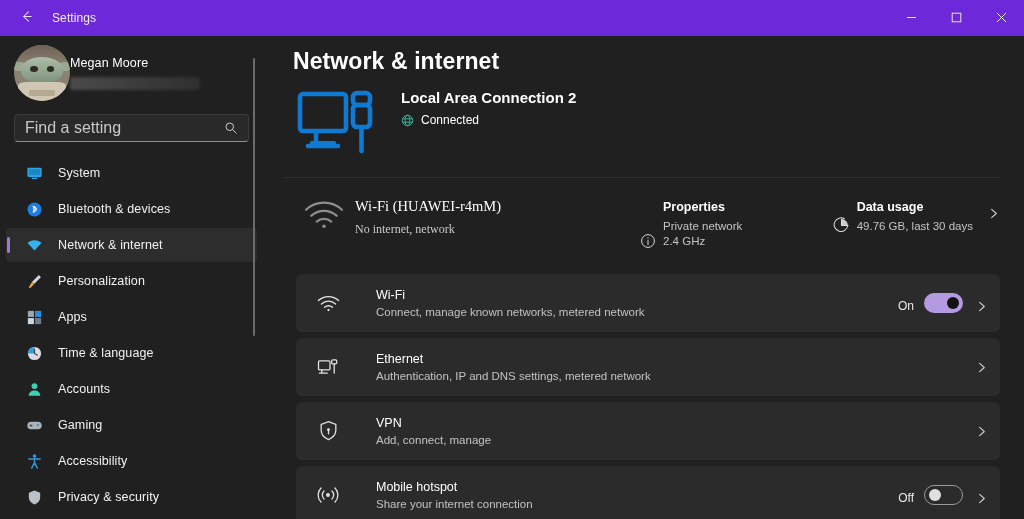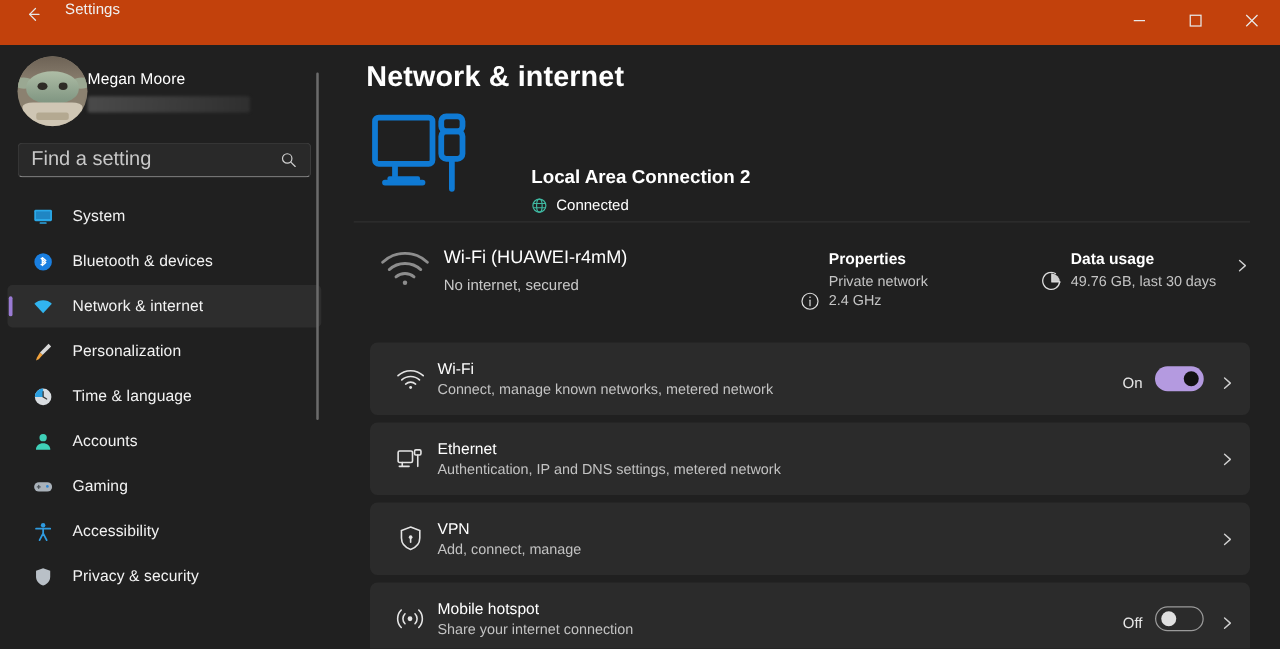--- a/index.html
+++ b/index.html
@@ -21,21 +21,22 @@
     background: #202020;
     display: flex;
     flex-direction: column;
   }
 
   
   .titlebar {
     height: 36px;
     flex: 0 0 36px;
     display: flex;
-    background: #c2410c;
+    align-items: center;
+    background: #6d28d9;
     position: relative;
     z-index: 20;
   }
   .back-btn {
     width: 36px; height: 28px;
     margin-left: 8px;
     display: flex; align-items: center; justify-content: center;
     border-radius: 4px;
     color: #e6e6e6;
   }
@@ -188,24 +189,23 @@
   .page-title {
     font-size: 23px;
     font-weight: bold;
     color: #ffffff;
     padding: 12px 0 0 10px;
     letter-spacing: .1px;
   }
 
   .hero {
     display: flex;
-    align-items: flex-end;
+    align-items: flex-start;
     padding: 14px 0 0 10px;
     height: 96px;
-    gap: 24px;
   }
   .hero-art { width: 94px; flex: 0 0 94px; display:flex; align-items:center; justify-content:center; }
   .hero-meta { margin-left: 14px; }
   .hero-name {
     font-size: 15px;
     font-weight: bold;
     color: #ffffff;
     margin-bottom: 7px;
   }
   .hero-status {
@@ -223,21 +223,21 @@
   }
 
   
   .status-strip {
     display: flex;
     align-items: flex-start;
     padding: 18px 24px 0 10px;
     height: 86px;
   }
   .ss-wifi-icon { width: 62px; flex: 0 0 62px; display:flex; align-items:center; justify-content:center; padding-top:2px; }
-  .ss-wifi-text { flex: 0 0 278px; padding-top: 2px; }
+  .ss-wifi-text { flex: 0 0 278px; padding-top: 2px; font-family: Liberation Serif, serif; }
   .ss-title {
     font-size: 14.5px;
     color: #ffffff;
     margin-bottom: 7px;
   }
   .ss-sub {
     font-size: 12px;
     color: #c9c9c9;
   }
   .ss-block {
@@ -255,20 +255,21 @@
   .cards { padding: 10px 24px 0 13px; }
   .card {
     position: relative;
     background: #2b2b2b;
     border-radius: 6px;
     height: 58px;
     display: flex;
     align-items: center;
     padding: 0 12px 0 10px;
     margin-bottom: 6px;
+    gap: 26px;
   }
   .card-icon {
     width: 44px; flex: 0 0 44px;
     display: flex; align-items: center; justify-content: center;
     color: #e4e4e4;
   }
   .card-text { flex: 1 1 auto; }
   .card-title { font-size: 12.5px; color: #ffffff; margin-bottom: 4px; }
   .card-sub   { font-size: 11.5px; color: #c2c2c2; }
   .card-right { display: flex; align-items: flex-end; gap: 10px; }
@@ -399,20 +400,31 @@
         <div class="nav-item">
           <span class="nav-icon">
             <svg width="17" height="17" viewBox="0 0 18 18">
               <path d="M13.6 2.2l2.2 2.2-7.3 7.3-2.2-2.2z" fill="#d8d8d8"></path>
               <path d="M6.3 9.5l2.2 2.2-3.2 3.6-2.4.9.9-2.4z" fill="#f2a33c"></path>
             </svg>
           </span>
           <span class="nav-label">Personalization</span>
         </div>
 
+        <div class="nav-item">
+          <span class="nav-icon">
+            <svg width="17" height="17" viewBox="0 0 18 18">
+              <rect x="2" y="2" width="6.4" height="6.4" fill="#9aa6b4"></rect>
+              <rect x="9.6" y="2" width="6.4" height="6.4" fill="#2a8fdc"></rect>
+              <rect x="2" y="9.6" width="6.4" height="6.4" fill="#cfd6de"></rect>
+              <rect x="9.6" y="9.6" width="6.4" height="6.4" fill="#6f7d8c"></rect>
+            </svg>
+          </span>
+          <span class="nav-label">Apps</span>
+        </div>
 
         <div class="nav-item">
           <span class="nav-icon">
             <svg width="17" height="17" viewBox="0 0 18 18">
               <circle cx="9" cy="9" r="7" fill="#d9dde1"></circle>
               <path d="M2 9a7 7 0 0 1 7-7v7z" fill="#2b9fe0"></path>
               <path d="M9 4.6V9l3 1.8" fill="none" stroke="#3a3a3a" stroke-width="1.1" stroke-linecap="round"></path>
             </svg>
           </span>
           <span class="nav-label">Time &amp; language</span>
@@ -502,21 +514,21 @@
           <svg width="42" height="32" viewBox="0 0 44 34" fill="none" stroke="#8d8d8d" stroke-width="2.4" stroke-linecap="round">
             <path d="M3 12.5C8.2 7.6 14.8 5 22 5s13.8 2.6 19 7.5"></path>
             <path d="M8.6 18.8c3.7-3.4 8.4-5.2 13.4-5.2s9.7 1.8 13.4 5.2"></path>
             <path d="M14.3 25c2.2-1.9 4.9-2.9 7.7-2.9s5.5 1 7.7 2.9"></path>
             <circle cx="22" cy="30" r="1.9" fill="#8d8d8d" stroke="none"></circle>
           </svg>
         </div>
 
         <div class="ss-wifi-text">
           <div class="ss-title">Wi-Fi (HUAWEI-r4mM)</div>
-          <div class="ss-sub">No internet, secured</div>
+          <div class="ss-sub">No internet, network</div>
         </div>
 
         <div class="ss-block">
           <span class="ic">
             <svg width="16" height="16" viewBox="0 0 18 18" fill="none" stroke="currentColor" stroke-width="1.1">
               <circle cx="9" cy="9" r="7.2"></circle>
               <path d="M9 8v5" stroke-linecap="round"></path>
               <circle cx="9" cy="5.4" r=".75" fill="currentColor" stroke="none"></circle>
             </svg>
           </span>

